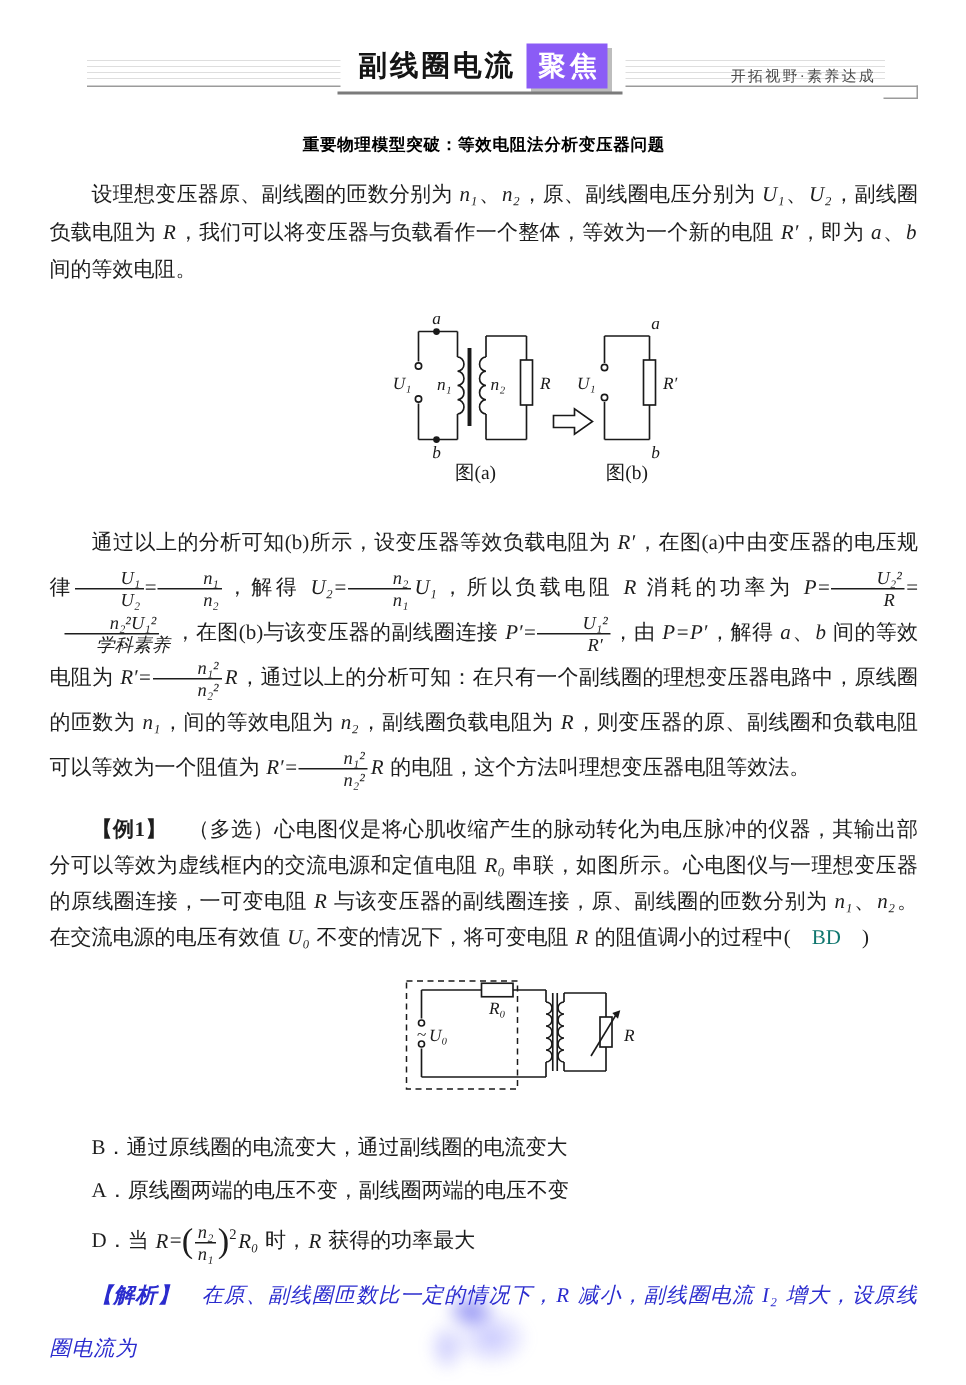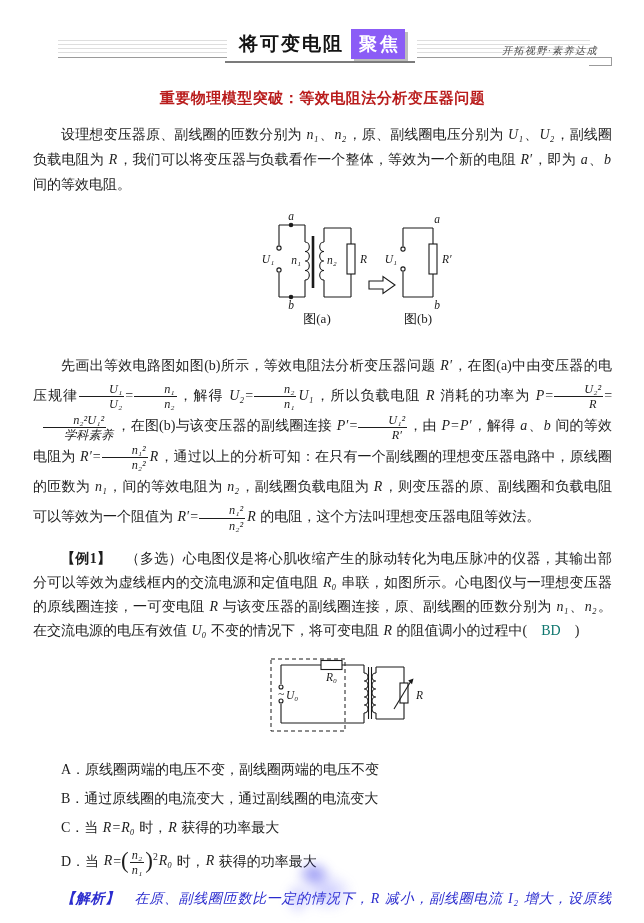--- a/index.html
+++ b/index.html
@@ -13,25 +13,25 @@
   .header-hook{position:absolute;top:57px;right:32px;width:22px;height:8px;
     border-right:1px solid #9b9b9b;border-bottom:1px solid #9b9b9b;}
   .masthead{position:absolute;top:29px;left:50%;transform:translateX(-50%);
     background:#fff;padding:0 12px;display:flex;align-items:center;gap:7px;}
   .masthead::after{content:"";position:absolute;left:-2px;right:2px;bottom:-4px;height:2px;background:#7b7b7b;}
   .mh-left{font-family:"Liberation Sans","DejaVu Sans",sans-serif;font-weight:bold;
     font-size:19px;letter-spacing:2px;color:#141414;white-space:nowrap;}
   .mh-badge{background:#8b5cf6;color:#fff;font-family:"Liberation Sans","DejaVu Sans",sans-serif;
     font-weight:bold;font-size:18px;letter-spacing:3px;padding:3px 4px 3px 8px;
     box-shadow:3px 3px 0 #bdbdbd;white-space:nowrap;}
-  .tagline{position:absolute;top:44px;right:46px;font-style:italic;font-size:10px;
+  .tagline{position:absolute;top:44px;right:60px;font-size:10px;
     color:#4a4a4a;letter-spacing:1.5px;white-space:nowrap;}
   
   .content{padding:0 32px 0 33px;}
-  .page-title{text-align:center;font-size:15px;font-weight:bold;color:#b91c1c;
+  .page-title{text-align:center;font-size:11px;font-weight:bold;color:#000000;
     margin:25px 0 12px 0;letter-spacing:.5px;}
   .para{font-size:14px;line-height:25px;text-align:justify;}
   .indent{text-indent:2em;}
   .math-para{line-height:30px;}
   .example-para{line-height:24px;margin-top:4px;}
   .v{font-style:italic;font-family:"Liberation Serif","DejaVu Serif",serif;padding:0 1px;}
   .bseg{font-weight:bold;}
   .rseg{color:#0f766e;}
   .bp{font-size:23px;line-height:0;vertical-align:-0.12em;}
   .supseg{vertical-align:super;font-size:0.7em;}
@@ -59,21 +59,21 @@
 </head>
 <body>
 
 <div class="page">
 
   <header class="header">
     <div class="deco-lines"></div>
     <div class="header-rule"></div>
     <div class="header-hook"></div>
     <div class="masthead">
-      <span class="mh-left">将可变电阻</span>
+      <span class="mh-left">副线圈电流</span>
       <span class="mh-badge">聚焦</span>
     </div>
     <div class="tagline">开拓视野·素养达成</div>
   </header>
 
   <div class="content">
 
     <h1 class="page-title">重要物理模型突破：等效电阻法分析变压器问题</h1>
 
     <p class="para indent"><span class="t">设理想变压器原、副线圈的匝数分别为 </span><span class="v">n₁</span><span class="t">、</span><span class="v">n₂</span><span class="t">，原、副线圈电压分别为 </span><span class="v">U₁</span><span class="t">、</span><span class="v">U₂</span><span class="t">，副线圈负载电阻为 </span><span class="v">R</span><span class="t">，我们可以将变压器与负载看作一个整体，等效为一个新的电阻 </span><span class="v">R′</span><span class="t">，即为 </span><span class="v">a</span><span class="t">、</span><span class="v">b</span><span class="t"> 间的等效电阻。</span></p>
@@ -110,21 +110,21 @@
         <text x="103" y="52" text-anchor="start">R</text>
         <text class="cap" x="60" y="112" text-anchor="middle">图(a)</text>
         <text x="180" y="12" text-anchor="middle">a</text>
         <text x="180" y="98" text-anchor="middle">b</text>
         <text x="140" y="52" text-anchor="end">U₁</text>
         <text x="185" y="52" text-anchor="start">R′</text>
         <text class="cap" x="161" y="112" text-anchor="middle">图(b)</text>
       </svg>
     </figure>
 
-    <p class="para indent math-para"><span class="t">先画出等效电路图如图(b)所示，等效电阻法分析变压器问题 </span><span class="v">R′</span><span class="t">，在图(a)中由变压器的电压规律</span><span class="frac">
+    <p class="para indent math-para"><span class="t">通过以上的分析可知(b)所示，设变压器等效负载电阻为 </span><span class="v">R′</span><span class="t">，在图(a)中由变压器的电压规律</span><span class="frac">
           <span class="fn">U₁</span>
           <span class="fd">U₂</span>
         </span><span class="t">=</span><span class="frac">
           <span class="fn">n₁</span>
           <span class="fd">n₂</span>
         </span><span class="t">，解得 </span><span class="v">U₂</span><span class="t">=</span><span class="frac">
           <span class="fn">n₂</span>
           <span class="fd">n₁</span>
         </span><span class="v">U₁</span><span class="t">，所以负载电阻 </span><span class="v">R</span><span class="t"> 消耗的功率为 </span><span class="v">P</span><span class="t">=</span><span class="frac">
           <span class="fn">U₂²</span>
@@ -168,23 +168,22 @@
           <path d="M144.5,21.5 L139.2,23.4 L143,27.2 Z" fill="#1a1a1a" stroke="none"></path>
         </g>
         <text x="62.5" y="24" text-anchor="middle">R₀</text>
         <text x="12" y="41" text-anchor="middle" font-style="normal">~</text>
         <text x="17" y="42" text-anchor="start">U₀</text>
         <text x="147" y="42" text-anchor="start">R</text>
       </svg>
     </figure>
 
     <div class="options">
+      <div class="opt"><span class="t">B．通过原线圈的电流变大，通过副线圈的电流变大</span></div>
       <div class="opt"><span class="t">A．原线圈两端的电压不变，副线圈两端的电压不变</span></div>
-      <div class="opt"><span class="t">B．通过原线圈的电流变大，通过副线圈的电流变大</span></div>
-      <div class="opt"><span class="t">C．当 </span><span class="v">R</span><span class="t">=</span><span class="v">R₀</span><span class="t"> 时，</span><span class="v">R</span><span class="t"> 获得的功率最大</span></div>
       <div class="opt"><span class="t">D．当 </span><span class="v">R</span><span class="t">=</span><span class="bp">(</span><span class="frac">
             <span class="fn">n₂</span>
             <span class="fd">n₁</span>
           </span><span class="bp">)</span><span class="supseg">2</span><span class="v">R₀</span><span class="t"> 时，</span><span class="v">R</span><span class="t"> 获得的功率最大</span></div>
     </div>
 
     <p class="para indent solution"><span class="bseg">【解析】</span><span class="t">　在原、副线圈匝数比一定的情况下，</span><span class="v">R</span><span class="t"> 减小，副线圈电流 </span><span class="v">I₂</span><span class="t"> 增大，设原线圈电流为 </span></p>
 
   </div>
 

